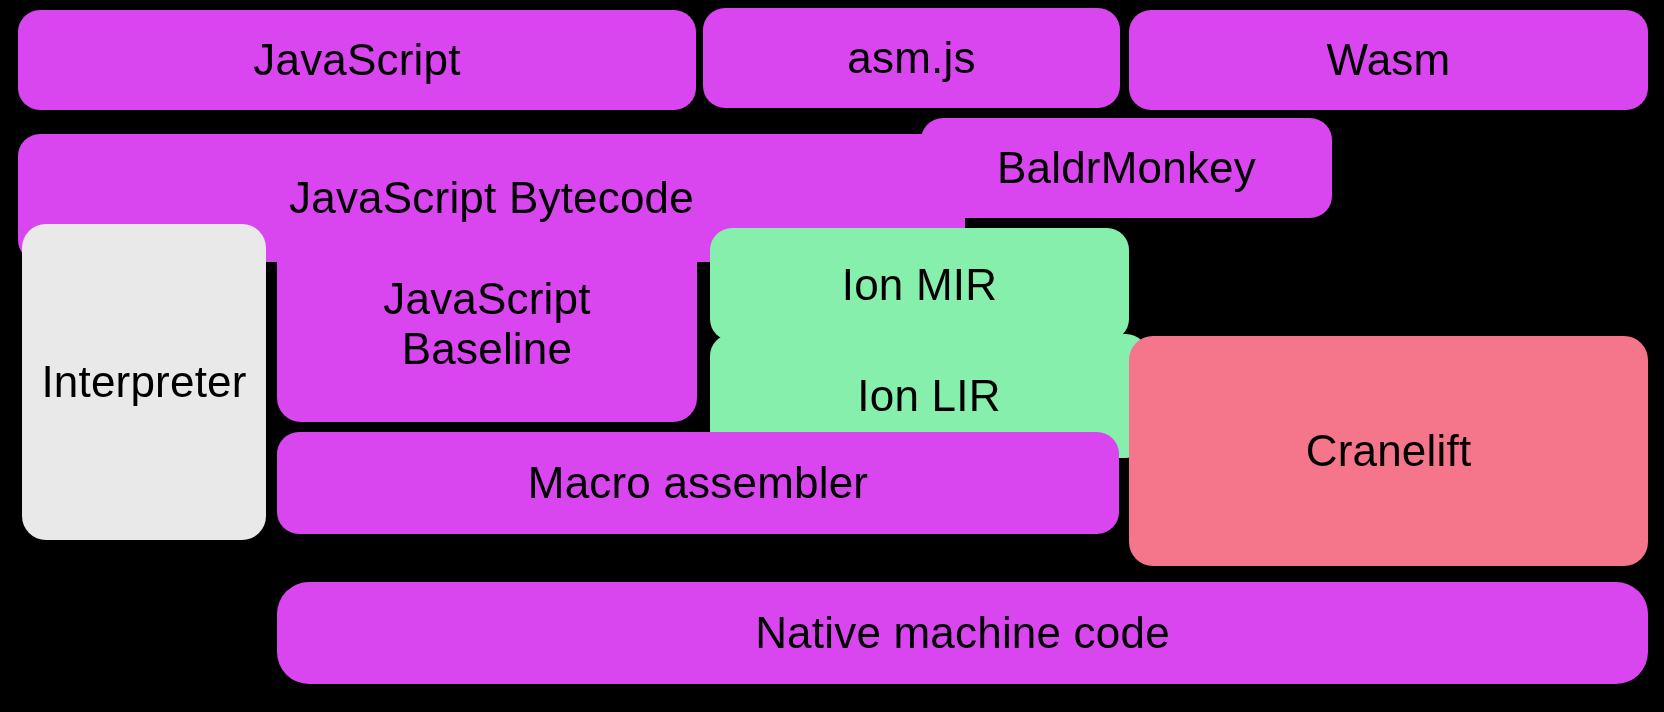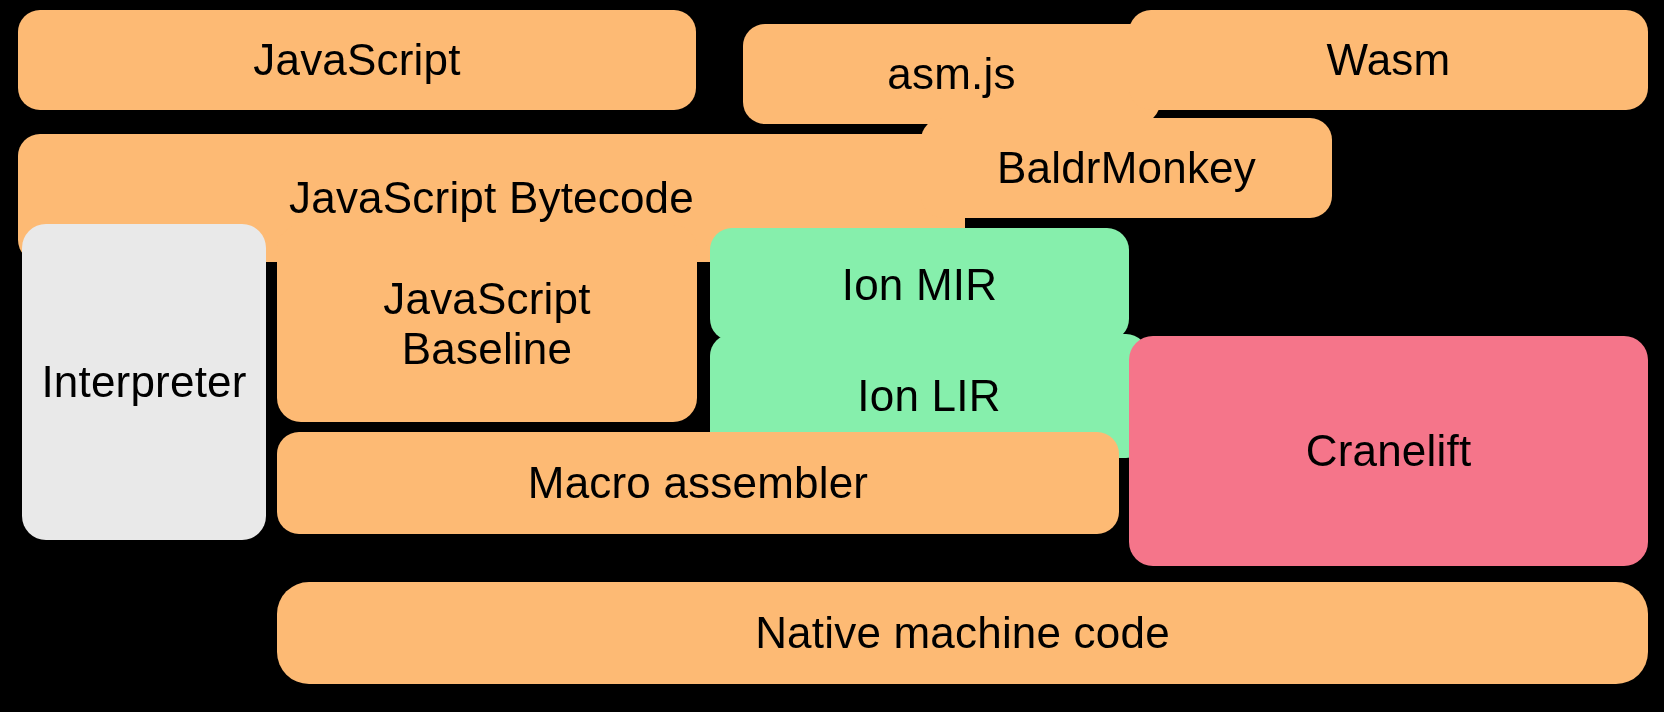--- a/index.html
+++ b/index.html
@@ -25,31 +25,31 @@
     color: #000000;
     line-height: 1.12;
     border-radius: 22px;
     font-size: 44px;
     font-weight: 400;
     letter-spacing: 0.2px;
     padding: 0 8px;
     white-space: pre-line;
     user-select: none;
   }
-  .fill-white   { background: #fdba74; }
+  .fill-white   { background: #d946ef; }
   .fill-grey    { background: #e9e9e9; text-align: right; }
   .fill-green   { background: #86efac; margin-left: 7px; }
   .fill-pink    { background: #f5758a; }
 </style>
 </head>
 <body>
 
 <div id="stage" style="background: rgb(0, 0, 0);">
     <div class="node fill-white" style="left: 18px; top: 10px; width: 678px; height: 100px; border-radius: 22px;">JavaScript</div>
-    <div class="node fill-white" style="left: 703px; top: 24px; width: 417px; height: 100px; border-radius: 22px; margin-left: 40px;">asm.js</div>
+    <div class="node fill-white" style="left: 703px; top: 8px; width: 417px; height: 100px; border-radius: 22px;">asm.js</div>
     <div class="node fill-white" style="left: 1129px; top: 10px; width: 519px; height: 100px; border-radius: 22px;">Wasm</div>
     <div class="node fill-white" style="left: 18px; top: 134px; width: 947px; height: 128px; border-radius: 22px;">JavaScript Bytecode</div>
     <div class="node fill-white" style="left: 921px; top: 118px; width: 411px; height: 100px; border-radius: 22px;">BaldrMonkey</div>
     <div class="node fill-grey" style="left: 22px; top: 224px; width: 244px; height: 316px; border-radius: 24px;">Interpreter</div>
     <div class="node fill-white" style="left: 277px; top: 225px; width: 420px; height: 197px; border-radius: 24px;">JavaScript
 Baseline</div>
     <div class="node fill-green" style="left: 703px; top: 228px; width: 419px; height: 113px; border-radius: 22px;">Ion MIR</div>
     <div class="node fill-green" style="left: 703px; top: 334px; width: 438px; height: 124px; border-radius: 22px;">Ion LIR</div>
     <div class="node fill-pink" style="left: 1129px; top: 336px; width: 519px; height: 230px; border-radius: 24px;">Cranelift</div>
     <div class="node fill-white" style="left: 277px; top: 432px; width: 842px; height: 102px; border-radius: 22px;">Macro assembler</div>

